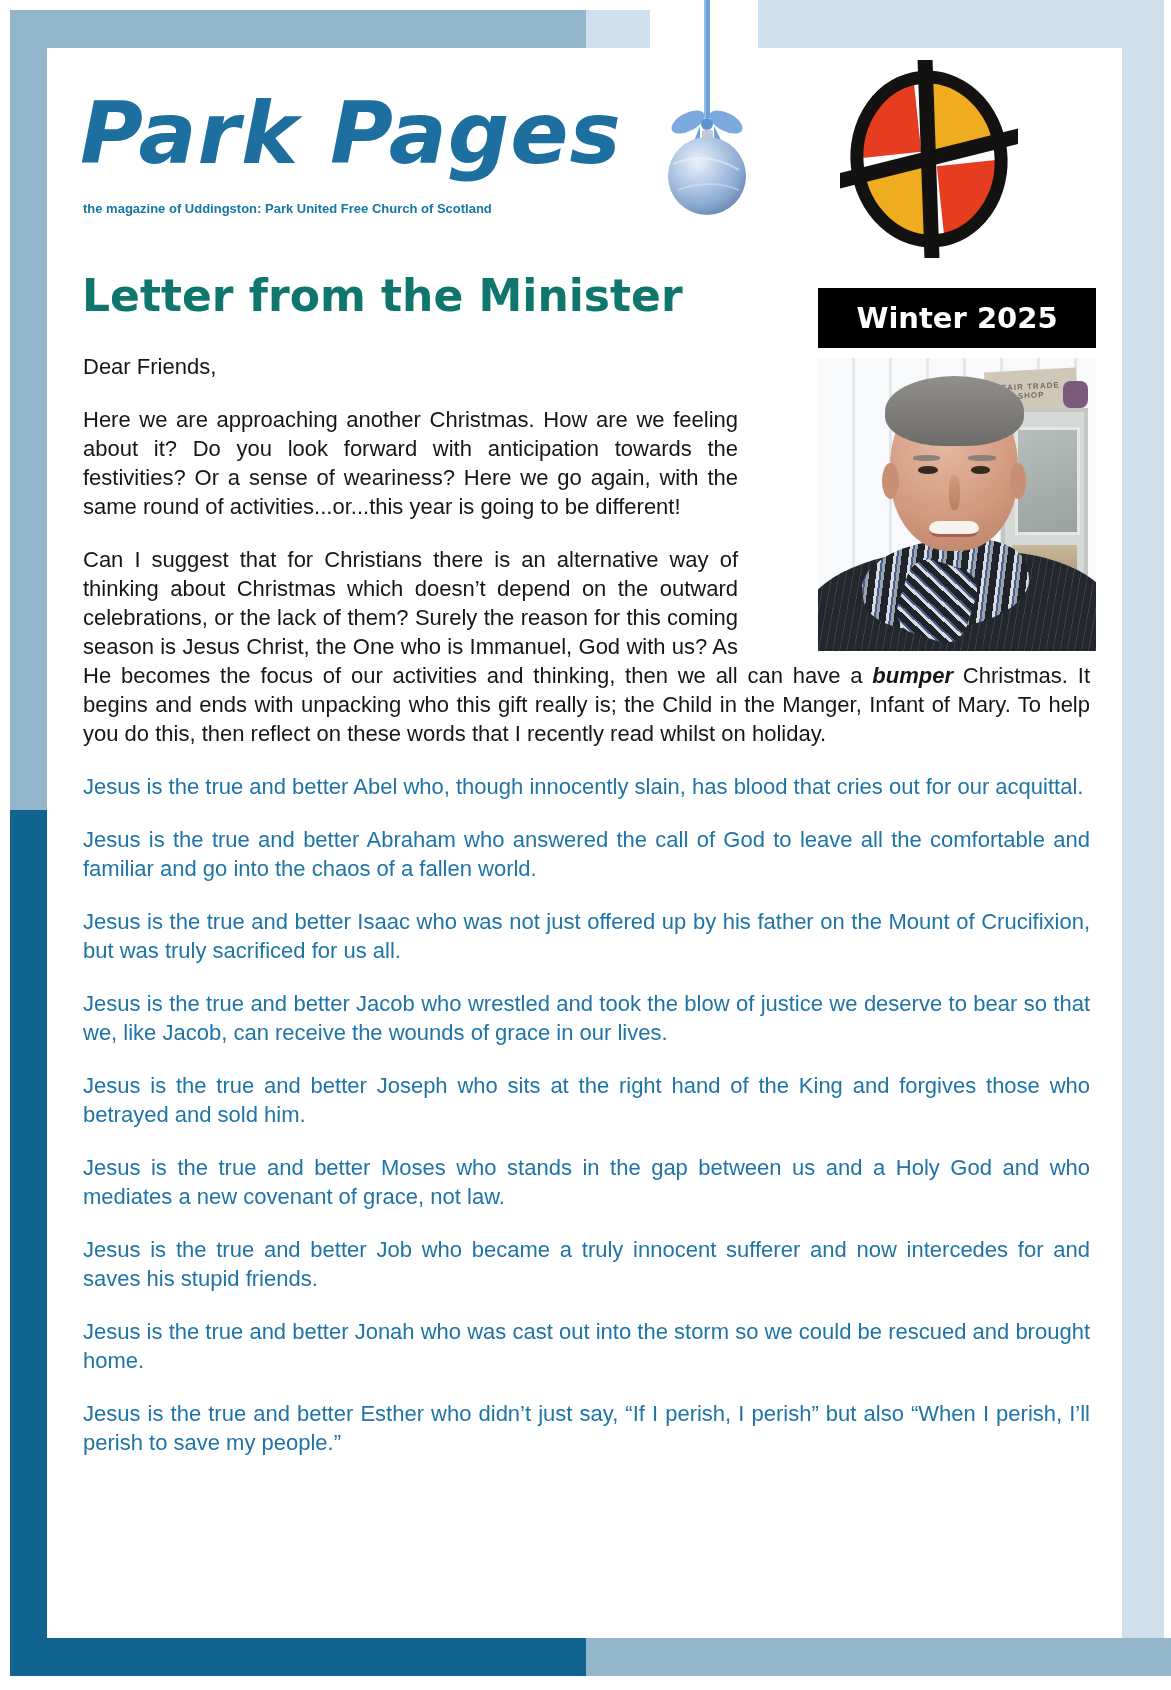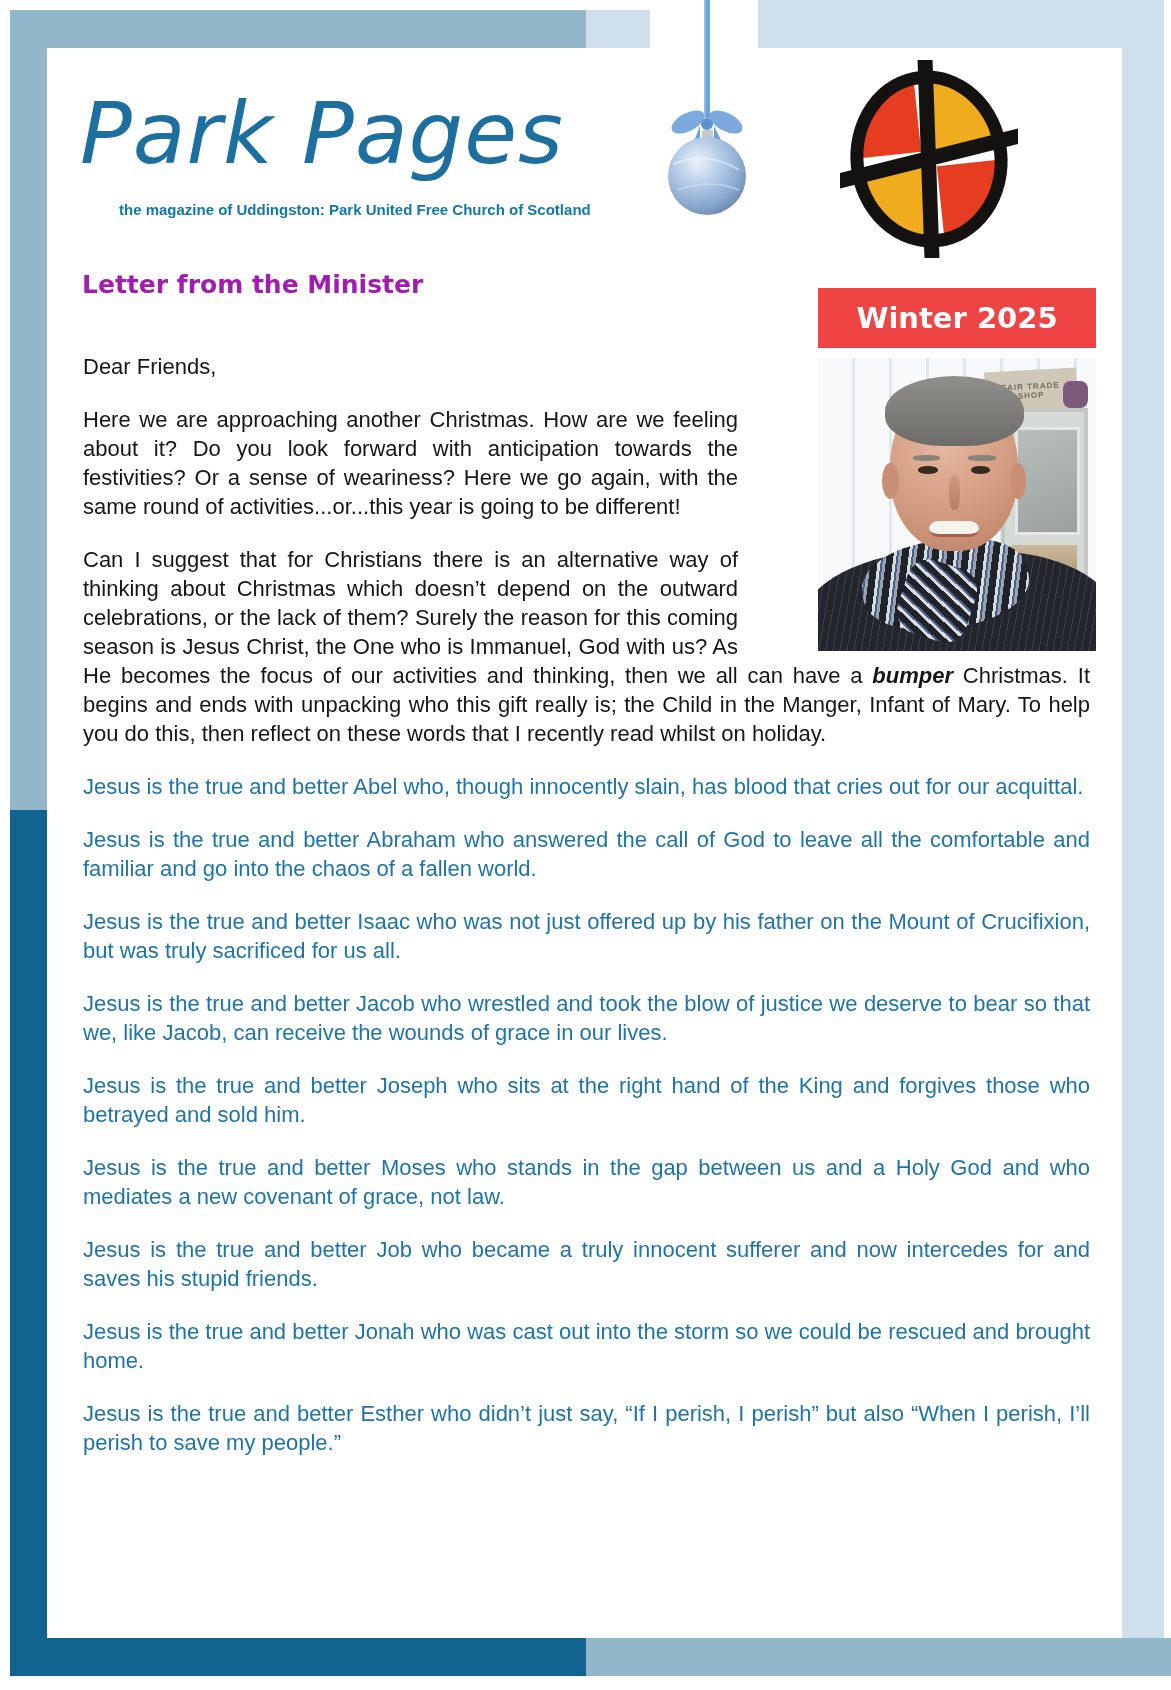--- a/index.html
+++ b/index.html
@@ -18,39 +18,39 @@
   #top-band-right{left:758px;top:0;width:364px;height:48px;}
   #right-band{left:1122px;top:0;width:42px;height:1676px;}
   #left-band-top{left:10px;top:10px;width:37px;height:800px;}
   #left-band-bottom{left:10px;top:810px;width:37px;height:866px;}
   #bottom-band-left{left:10px;top:1638px;width:576px;height:38px;}
   #bottom-band-right{left:586px;top:1638px;width:585px;height:38px;}
 
   
   #newsletter-title{
     position:absolute;left:80px;top:78px;width:640px;
-    font-family:"DejaVu Sans",sans-serif;font-style:italic;font-weight:400;
+    font-family:"DejaVu Sans",sans-serif;font-style:italic;font-weight:700;
     font-size:86px;letter-spacing:1px;color:#1c6f9e;line-height:110px;white-space:nowrap;
   }
   #newsletter-subtitle{
     position:absolute;left:83px;top:201px;width:700px;
-    font-weight:bold;font-size:15px;color:#1478a5;margin-left:36px;
+    font-weight:bold;font-size:13px;color:#1478a5;
   }
   #church-logo{position:absolute;left:840px;top:60px;width:178px;height:198px;}
   #bauble{position:absolute;left:640px;top:0;width:120px;height:220px;}
 
   
   #section-heading{
     position:absolute;left:82px;top:270px;
     font-family:"DejaVu Sans",sans-serif;font-weight:bold;
-    font-size:25px;color:#a21caf;letter-spacing:0;
+    font-size:44px;color:#0f766e;letter-spacing:0;
   }
   #issue-banner{
     position:absolute;left:818px;top:288px;width:278px;height:60px;
-    background:#ef4444;display:flex;align-items:center;justify-content:center;
+    background:#000000;display:flex;align-items:center;justify-content:center;
   }
   #issue-banner .label{
     font-family:"DejaVu Sans",sans-serif;font-weight:bold;font-size:29px;color:#ffffff;
   }
 
   
   #minister-photo{
     position:absolute;left:818px;top:358px;width:278px;height:293px;
     overflow:hidden;background:#eef1f3;
   }

